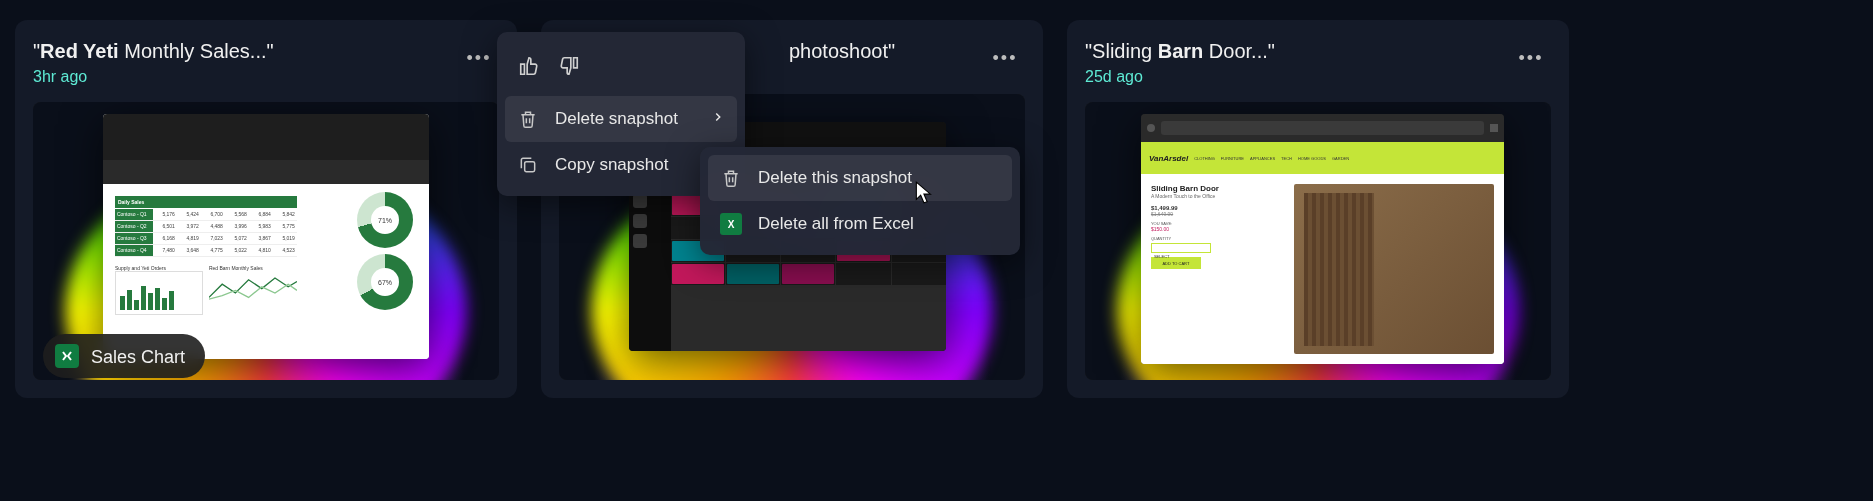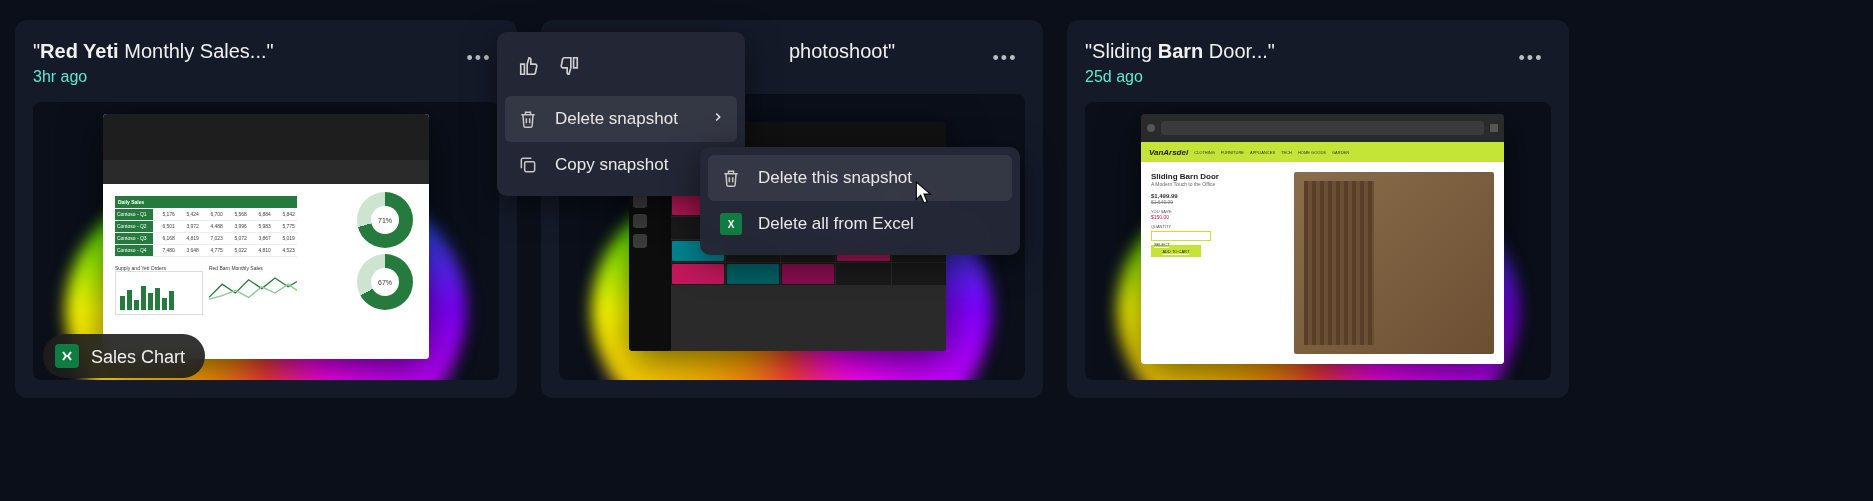--- a/index.html
+++ b/index.html
@@ -153,25 +153,25 @@
     .cal-side { width: 42px; background: #0d0d0d; display: flex; flex-direction: column; gap: 6px; padding: 6px 4px; }
     .cal-side-dot { width: 14px; height: 14px; border-radius: 3px; background: #3a3a3a; }
     .cal-main { flex: 1; display: grid; grid-template-columns: repeat(5, 1fr); grid-auto-rows: 22px; gap: 1px; background: #2a2a2a; }
     .cal-cell { background: #1a1a1a; position: relative; }
     .cal-event { position: absolute; inset: 1px; font-size: 4px; padding: 1px; overflow: hidden; border-radius: 1px; }
     
     .browser-window { background: #1e1e1e; top: 12px; left: 12%; width: 78%; height: 90%; }
     .browser-chrome { height: 28px; background: #2a2a2a; display: flex; align-items: center; padding: 0 6px; gap: 6px; }
     .url-bar { flex: 1; height: 14px; background: #3a3a3a; border-radius: 3px; }
     .site-page { height: calc(100% - 28px); background: #fafafa; display: flex; flex-direction: column; }
-    .site-nav { height: 20px; background: #c4e538; display: flex; align-items: center; padding: 0 8px; gap: 6px; }
+    .site-nav { height: 32px; background: #c4e538; display: flex; align-items: center; padding: 0 8px; gap: 6px; }
     .site-logo { font-size: 8px; font-weight: 700; color: #222; font-style: italic; }
     .site-nav-item { font-size: 4px; color: #333; }
     .site-content { flex: 1; display: flex; padding: 10px; gap: 10px; background: #fff; }
-    .product-info { flex: 0.8; text-decoration: underline; }
+    .product-info { flex: 0.8; }
     .product-title { font-size: 8px; font-weight: 700; color: #222; }
     .product-sub { font-size: 5px; color: #666; margin-bottom: 6px; }
     .price { font-size: 6px; color: #333; font-weight: 600; }
     .price-old { font-size: 5px; color: #888; text-decoration: line-through; }
     .qty-label { font-size: 4px; color: #555; margin-top: 4px; }
     .select-mock { width: 60px; height: 10px; border: 1px solid #c4e538; margin-top: 2px; }
     .add-cart { width: 50px; height: 12px; background: #c4e538; margin-top: 4px; font-size: 4px; display: flex; align-items: center; justify-content: center; color: #222; }
     .product-img { flex: 1.2; background: linear-gradient(135deg, #8b6d4a, #6b4f33); border-radius: 2px; position: relative; }
     .barn-door { position: absolute; left: 5%; top: 5%; width: 35%; height: 90%; background: repeating-linear-gradient(90deg, #5a3f28, #5a3f28 4px, #6b4f33 4px, #6b4f33 8px); }
     

